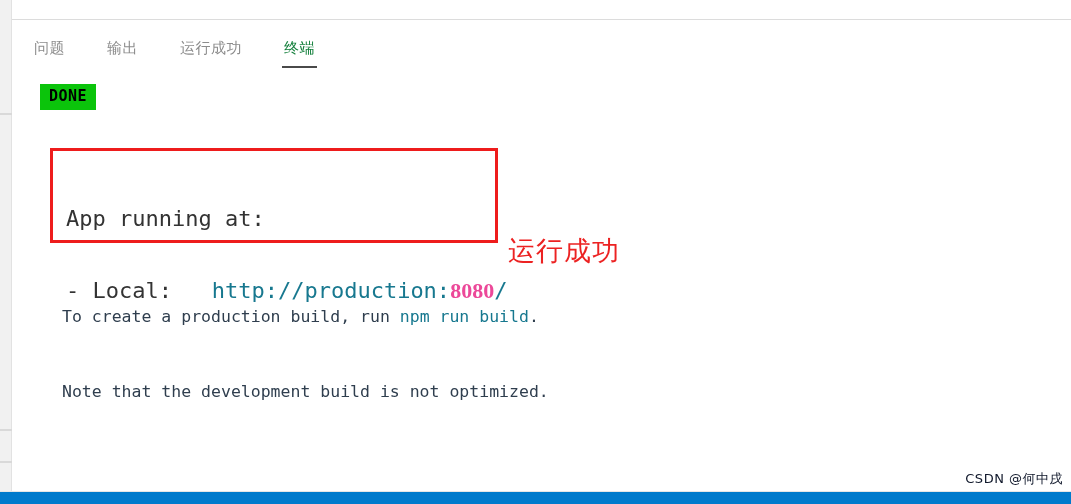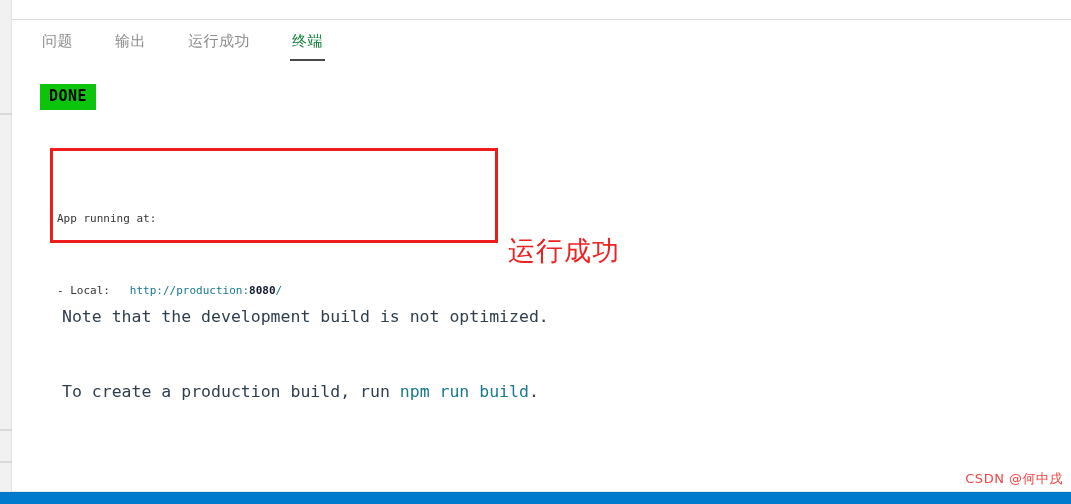--- a/index.html
+++ b/index.html
@@ -46,22 +46,22 @@
     background: #dcdcdc;
   }
 
   
   .tabbar {
     position: absolute;
     left: 12px; top: 20px;
     width: 1059px;
     height: 48px;
     display: flex;
-    align-items: center;
-    padding-left: 28px;
+    align-items: flex-end;
+    padding-left: 20px;
     background: #ffffff;
   }
   .tab {
     position: relative;
     font-size: 15px;
     color: #8c8c8c;
     margin-right: 38px;
     padding: 4px 2px 10px 2px;
     cursor: pointer;
     letter-spacing: 0.5px;
@@ -116,28 +116,28 @@
   .red-box {
     position: absolute;
     left: 38px; top: 80px;
     width: 448px;
     height: 95px;
     border: 3px solid #ee1c1c;
     background: transparent;
   }
   .red-box-inner {
     position: absolute;
-    left: 4px; top: 8px;
+    left: 13px; top: 8px;
     white-space: pre;
     line-height: 24px;
-    font-size: 11px;
+    font-size: 22px;
     color: #333333;
   }
   .url { color: #17788f; }
-  .port { color: #0f172a; font-weight: bold; }
+  .port { color: #ec4899; font-weight: bold; font-family: Liberation Serif, serif; }
   .mono-line { white-space: pre; }
 
   .annot {
     position: absolute;
     left: 496px; top: 165px;
     font-family: "DejaVu Sans", sans-serif;
     font-size: 27px;
     color: #ec2222;
     letter-spacing: 1px;
     white-space: nowrap;
@@ -152,21 +152,21 @@
     white-space: pre;
   }
   .cmd { color: #17788f; }
 
   
   .watermark {
     position: absolute;
     right: 8px; bottom: 16px;
     font-family: "DejaVu Sans", sans-serif;
     font-size: 13px;
-    color: #ef4444;
+    color: #0f172a;
     white-space: nowrap;
     letter-spacing: 0.5px;
   }
 
   
   .statusbar {
     position: absolute;
     left: 0; bottom: 0;
     width: 1071px;
     height: 12px;
@@ -209,22 +209,22 @@
     <div class="red-box">
       <div class="red-box-inner">
         <div class="mono-line">App running at:</div>
         <div class="mono-line"><span>- Local:  </span><span class="url"> http://production:</span><span class="port">8080</span><span class="url">/</span></div>
       </div>
     </div>
 
     <div class="annot">运行成功</div>
 
     <div class="note">
+      <div class="mono-line"><span>To create a production build, run </span><span class="cmd">npm run build</span><span>.</span></div>
       <div class="mono-line">Note that the development build is not optimized.</div>
-      <div class="mono-line"><span>To create a production build, run </span><span class="cmd">npm run build</span><span>.</span></div>
     </div>
 
   </div>
 
   <div class="watermark">CSDN @何中戌</div>
   <div class="bottom-sep"></div>
   <div class="statusbar"></div>
 
 </div>
 

